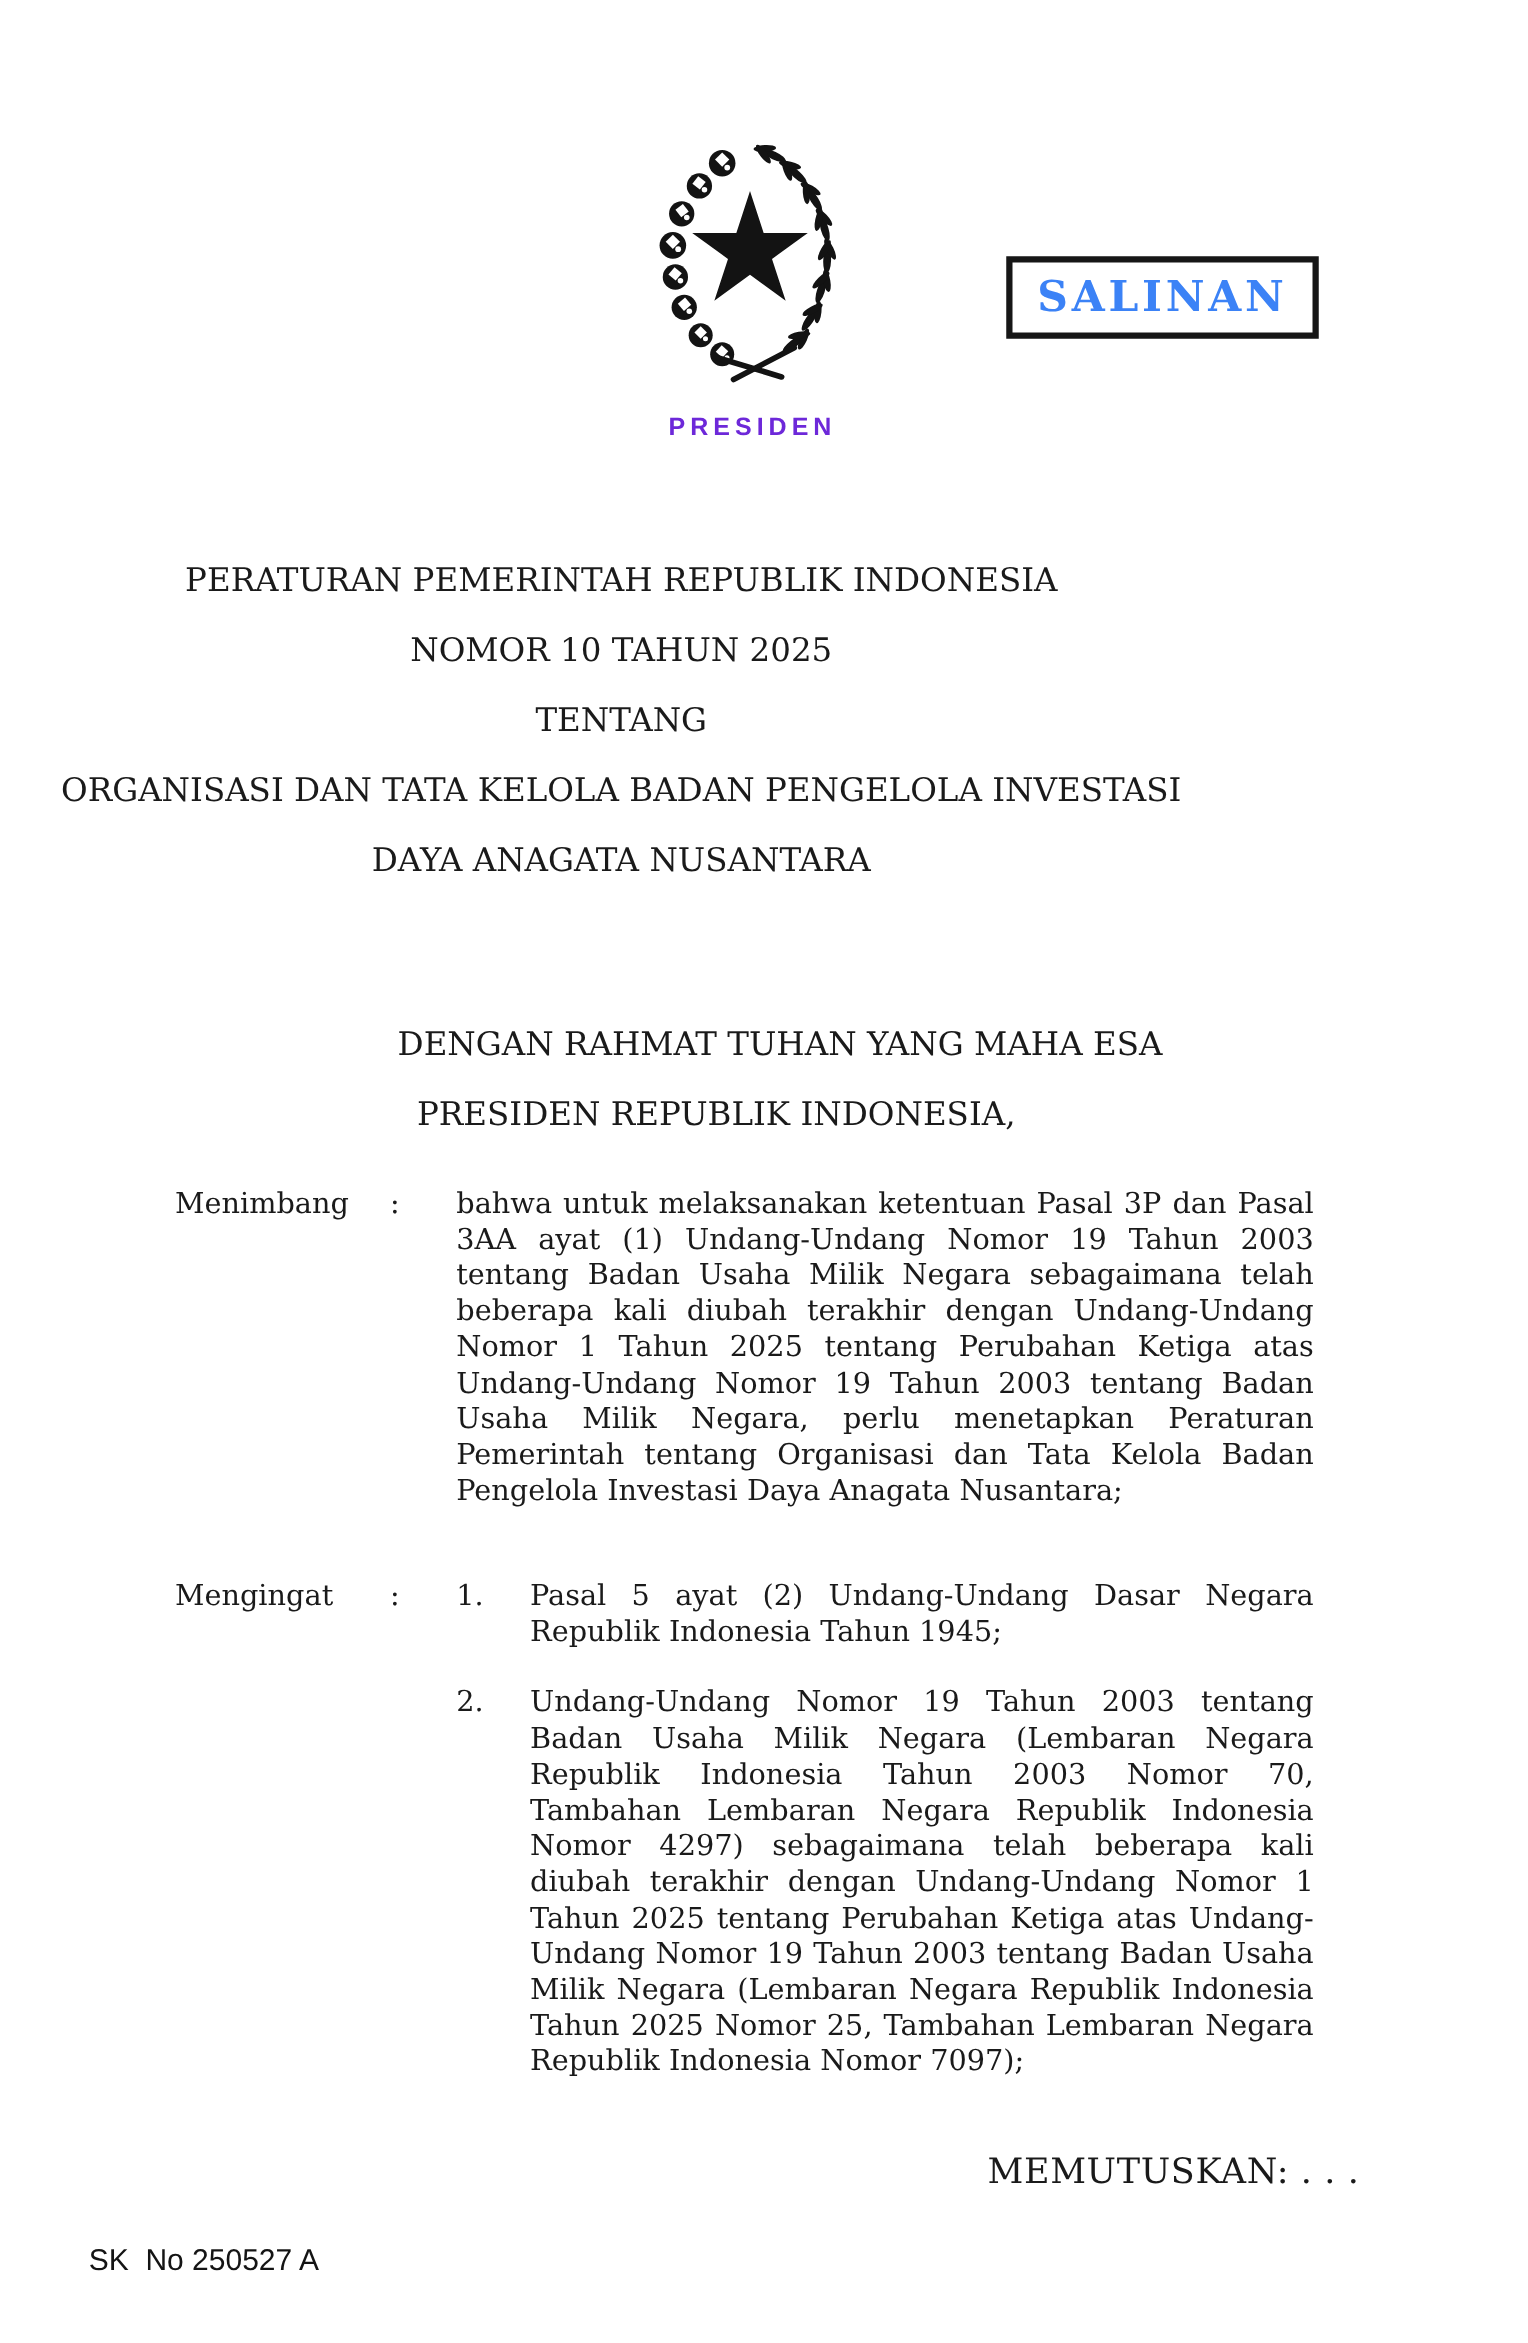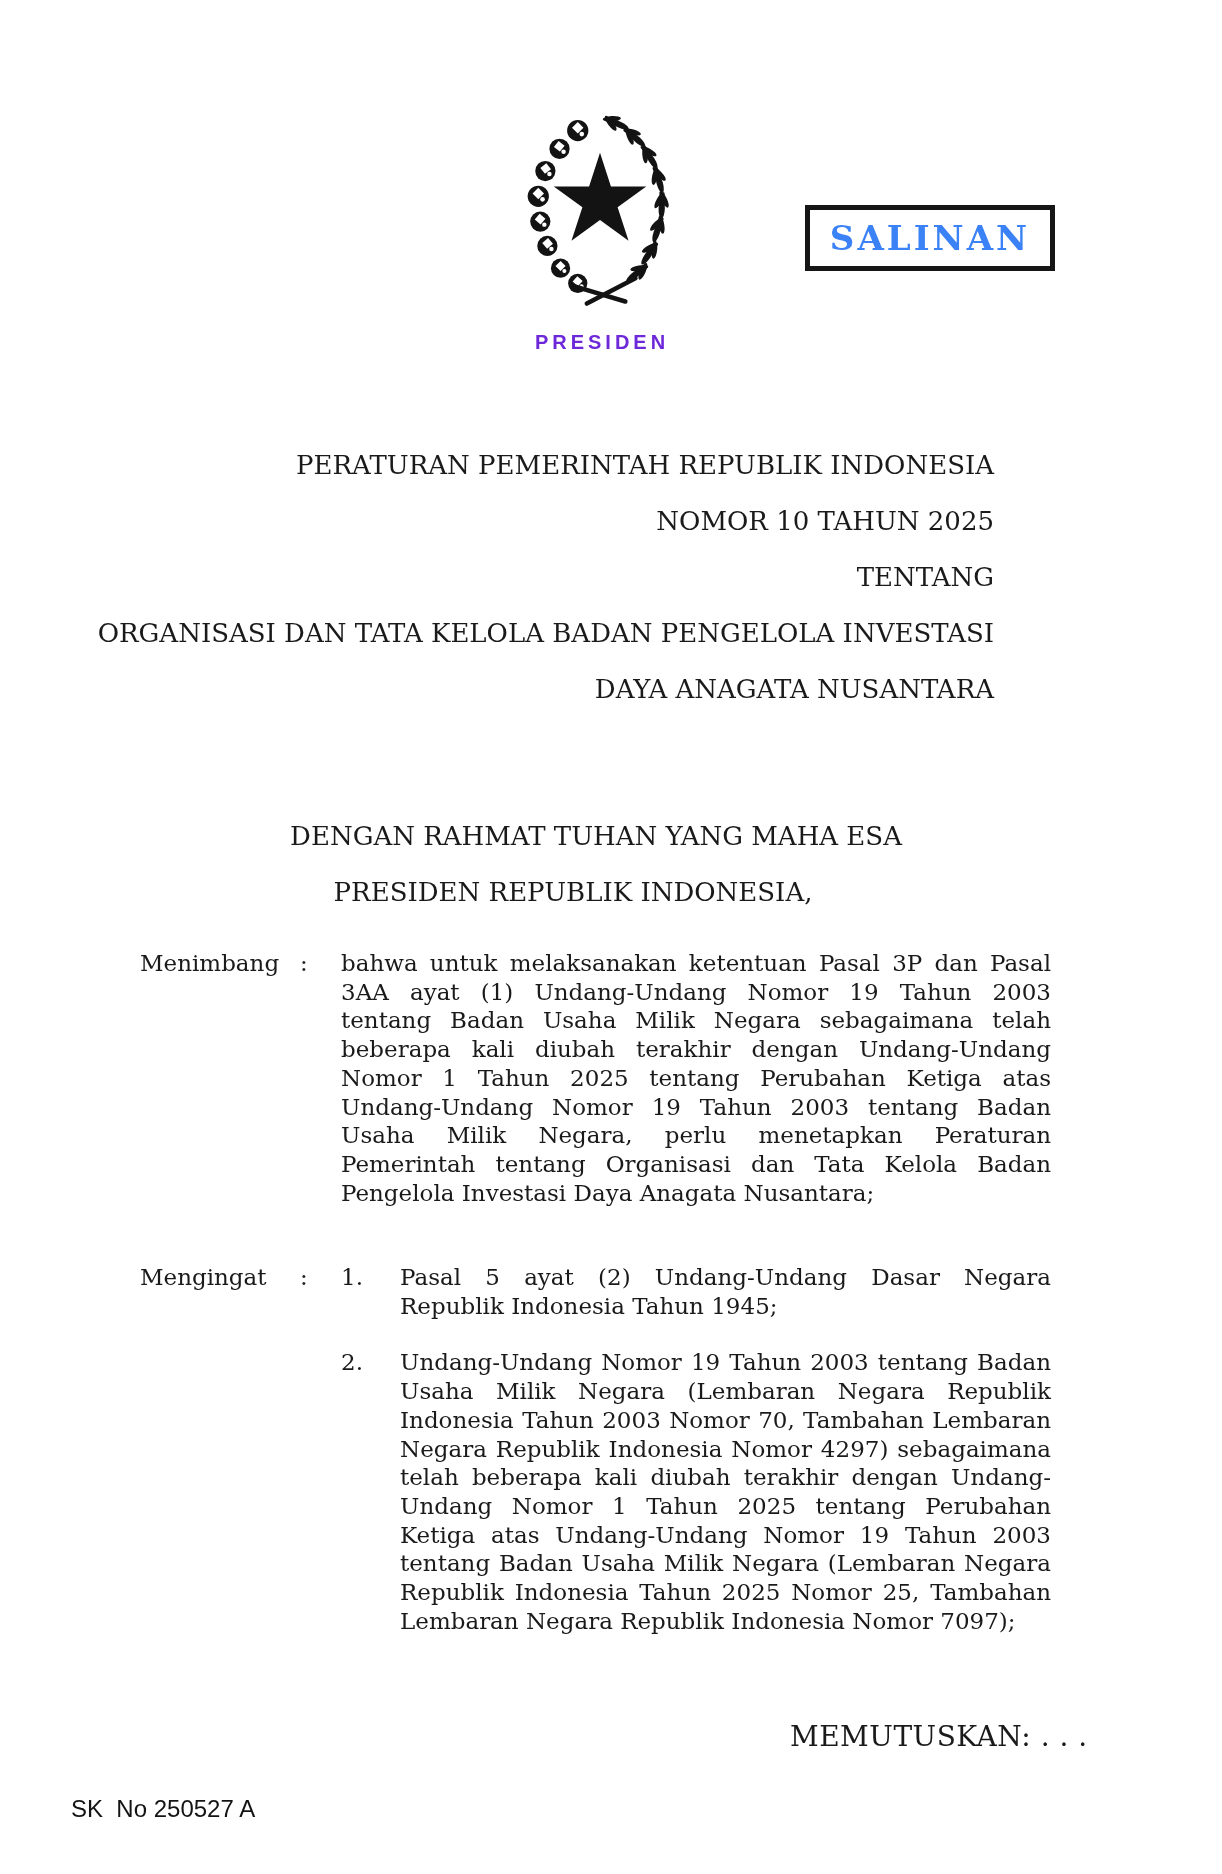--- a/index.html
+++ b/index.html
@@ -23,30 +23,30 @@
 
   
   .salinan{
     position:absolute;left:805px;top:205px;width:250px;height:66px;
     box-sizing:border-box;border:5px solid #161616;
     display:flex;align-items:center;justify-content:center;
     font-size:34px;font-weight:bold;letter-spacing:3px;color:#3b82f6;
   }
 
   
-  .title-block{position:absolute;top:450px;left:0;width:994px;text-align:right;font-size:26px;}
+  .title-block{position:absolute;top:450px;left:0;width:994px;text-align:center;font-size:26px;}
   .title-block .tline{height:30px;line-height:30px;margin-bottom:26px;}
 
-  .invocation{position:absolute;top:821px;left:0;width:1192px;text-align:center;font-size:26px;}
+  .invocation{position:absolute;top:821px;left:0;width:1192px;text-align:center;font-size:26px;padding-left:28px;}
   .authority{position:absolute;top:877px;left:0;width:1146px;text-align:center;font-size:26px;}
 
   
   .clause{
     position:absolute;left:140px;width:911px;display:flex;
-    font-size:23px;line-height:28.7px;
+    font-size:23px;line-height:28.7px;gap:12px;
   }
   .clause .label{width:160px;flex:none;}
   .clause .colon{width:41px;flex:none;}
   .clause .cbody{flex:1;}
   .just{text-align:justify;text-justify:inter-word;}
   #menimbang{top:949px;}
   #mengingat{top:1263px;}
   .m-item{display:flex;}
   .m-item .num{width:59px;flex:none;}
   .m-item .itext{flex:1;}

